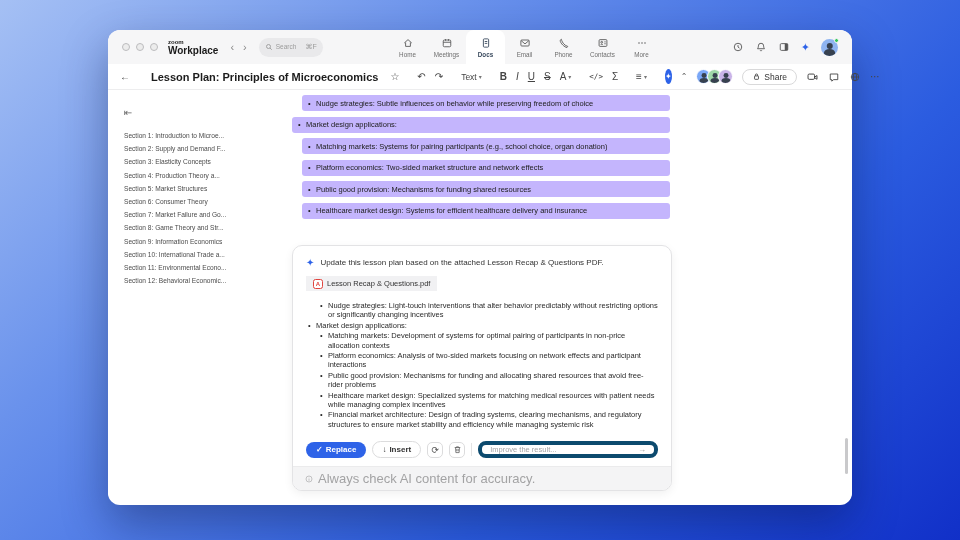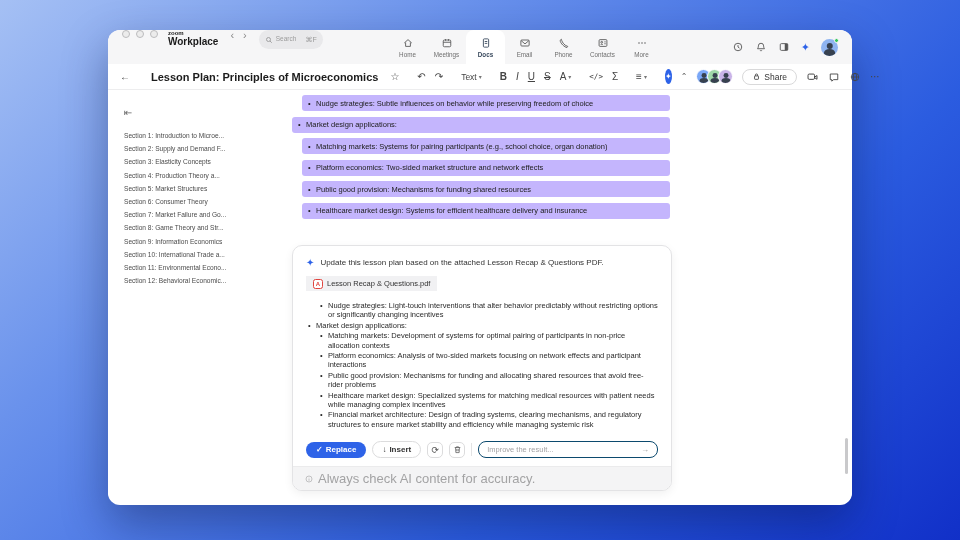--- a/index.html
+++ b/index.html
@@ -9,21 +9,21 @@
     background:linear-gradient(138deg,#a5c0f4 0%,#6a92ec 30%,#2b5ce0 68%,#1130c8 100%);
     position:relative; color:#222;
   }
   .window {
     position:absolute; left:108px; top:30px; width:744px; height:475px;
     background:#fff; border-radius:12px; box-shadow:0 18px 45px rgba(5,15,60,.38);
   }
   
   .titlebar {
     height:34px; background:#f6f6f7; border-radius:12px 12px 0 0;
-    display:flex; position:relative; padding-left:14px;
+    display:flex; align-items:center; position:relative; padding-left:14px;
   }
   .lights { display:flex; gap:6px; }
   .light { width:8px; height:8px; border-radius:50%; border:1px solid #bcbcbe; background:#ececec; }
   .logo { margin-left:10px; line-height:1; }
   .logo .z { font-size:6px; font-weight:bold; color:#222; display:block; }
   .logo .w { font-size:10px; font-weight:bold; color:#1a1a1a; display:block; margin-top:1px; }
   .navbtns { display:flex; gap:9px; margin-left:12px; color:#8a8a8a; font-size:11px; }
   .navbtn { cursor:default; line-height:10px; }
   .search {
     margin-left:12px; width:64px; height:19px; background:#e9e9eb; border-radius:10px;
@@ -99,21 +99,21 @@
   .resp li.lvl1::before { content:"•"; position:absolute; left:2px; }
   .resp li.lvl2 { padding-left:22px; }
   .resp li.lvl2::before { content:"•"; position:absolute; left:14px; }
   .ai-actions { display:flex; align-items:center; gap:6px; padding:8px 13px 0 13px; }
   .btn-replace { display:flex; align-items:center; gap:3px; background:#2e63e8; color:#fff;
     font-size:8px; font-weight:600; border:none; border-radius:11px; padding:3.5px 10px; }
   .btn-insert { display:flex; align-items:center; gap:3px; background:#fff; color:#333;
     font-size:8px; font-weight:600; border:1px solid #dcdcdd; border-radius:11px; padding:3px 9px; }
   .sqbtn { width:16px; height:16px; border:1px solid #dcdcdd; border-radius:5px; background:#fff;
     display:flex; align-items:center; justify-content:center; color:#555; font-size:9px; }
-  .improve { flex:1; height:17px; border:1px solid #0c4a6e; border-radius:8px; display:flex;
+  .improve { flex:1; height:17px; border:4px solid #0c4a6e; border-radius:8px; display:flex;
     align-items:center; padding:0 8px; }
   .improve .ph { font-size:7.5px; color:#a3a3a5; }
   .improve .arrow { margin-left:auto; color:#999; font-size:8px; }
   .ai-footer { margin-top:8px; background:#f4f4f5; border-top:1px solid #ebebec; border-radius:0 0 9px 9px;
     padding:4px 12px; display:flex; align-items:center; gap:5px; }
   .ai-footer .txt { font-size:13px; color:#a3a3a4; }
   .scrollthumb { position:absolute; right:4px; top:348px; width:3px; height:36px; background:#c9c9cb; border-radius:2px; }
   svg.ic { display:block; }
 </style>
 </head>

